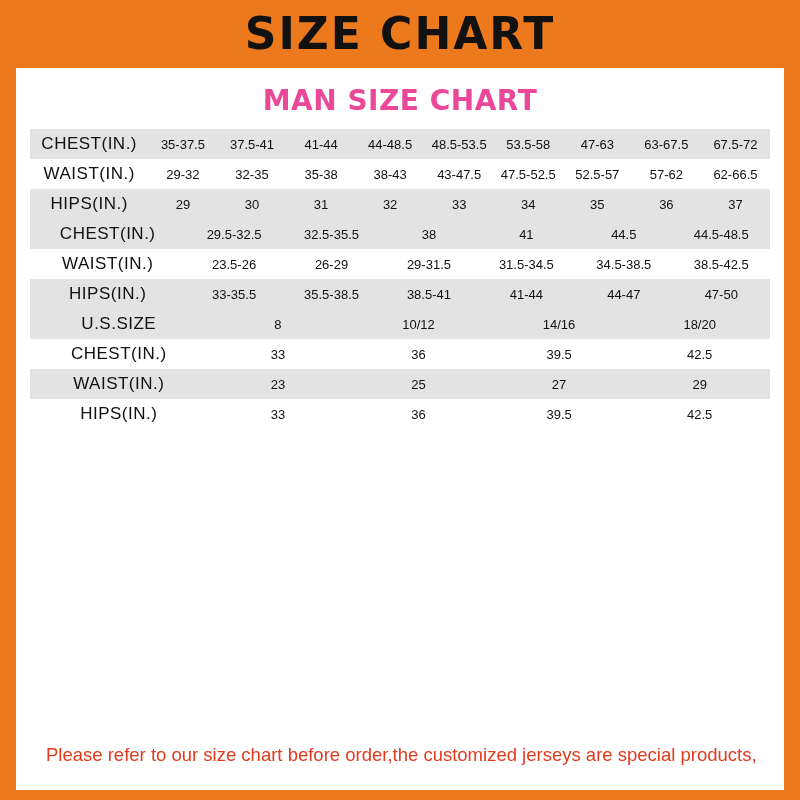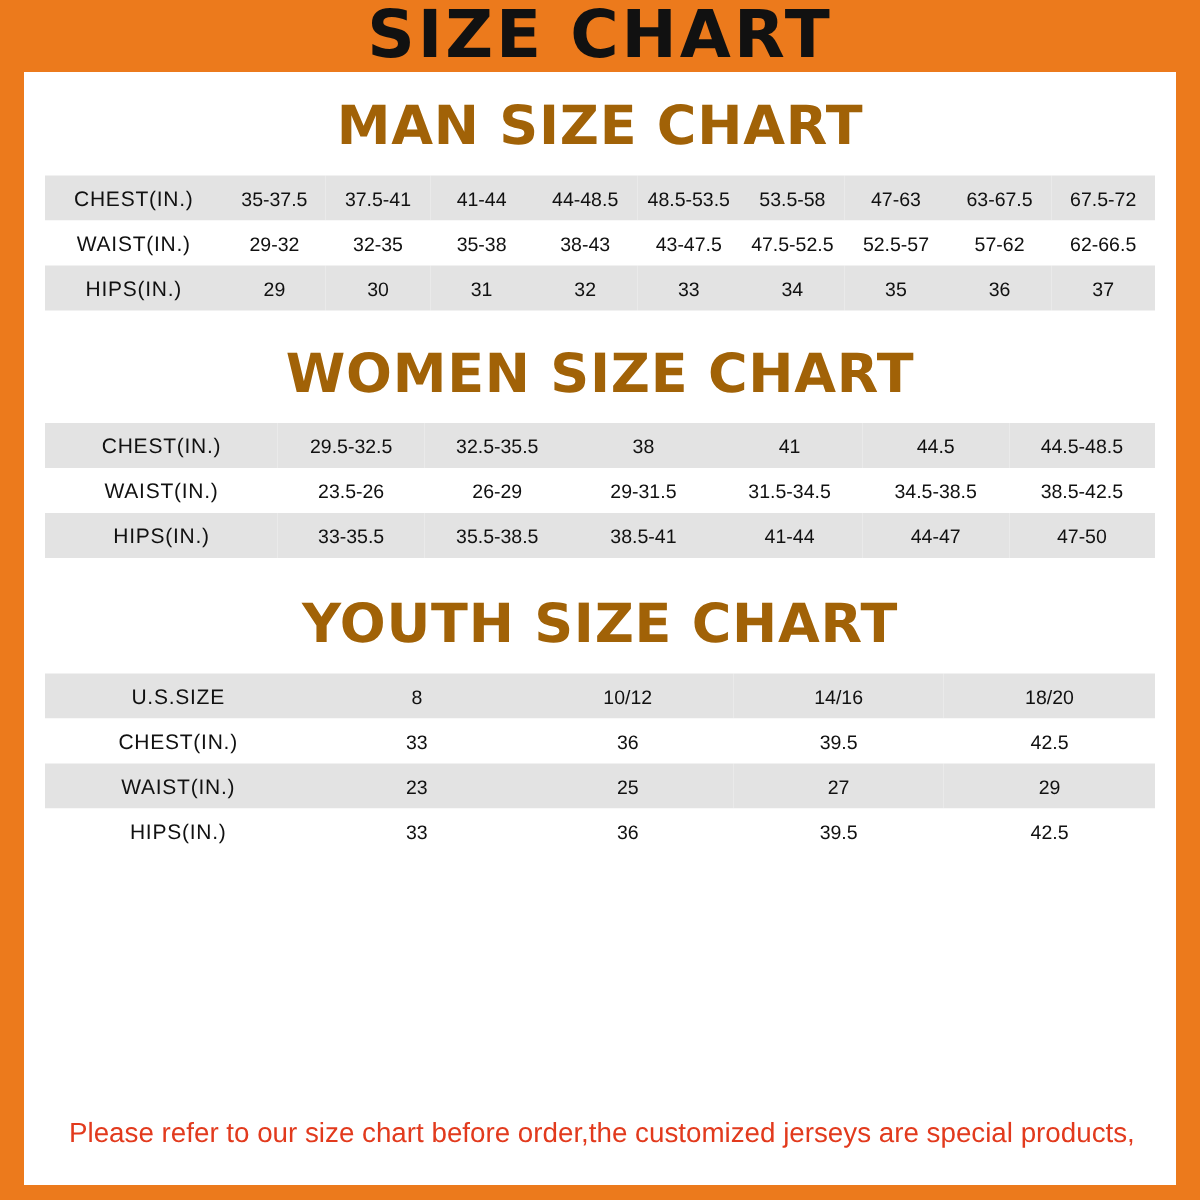--- a/index.html
+++ b/index.html
@@ -17,43 +17,43 @@
     position: relative;
     width: 800px;
     height: 800px;
     box-sizing: border-box;
     border-left: 16px solid #ec7a1c;
     border-right: 16px solid #ec7a1c;
     background: #ffffff;
   }
   .header-band {
     background: #ec7a1c;
-    height: 48px;
+    height: 68px;
     display: flex;
     align-items: center;
     justify-content: center;
     margin: 0 -16px;
   }
   .header-title {
     font-family: "DejaVu Sans", sans-serif;
     font-weight: bold;
     font-size: 44px;
     letter-spacing: 2px;
     color: #111111;
     line-height: 1;
   }
   .section {
     padding: 0 14px;
   }
   .section-title {
     text-align: center;
     font-family: "DejaVu Sans", sans-serif;
     font-weight: bold;
-    font-size: 36px;
-    color: #a16207;
+    font-size: 28px;
+    color: #ec4899;
     letter-spacing: 0.5px;
   }
   .man-title { margin: 16px 0 12px; }
   .women-title { margin: 22px 0 12px; }
   .youth-title { margin: 24px 0 12px; }
 
   table.size-table {
     width: 100%;
     border-collapse: collapse;
     table-layout: fixed;
@@ -79,21 +79,21 @@
     font-size: 15px;
     letter-spacing: 0.5px;
   }
   .drow td {
     height: 28px;
     font-size: 13px;
     color: #111111;
   }
   .drow td.lead {
     text-align: center;
-    font-size: 14px;
+    font-size: 17px;
     letter-spacing: 0.5px;
   }
   .drow.shade td { background: #e3e3e3; }
   .drow.plain td { background: #ffffff; }
 
   
   .men col.c0 { width: 16%; }
   
   .women col.c0 { width: 21%; }
   
@@ -181,21 +181,20 @@
         <td>34</td>
         <td>35</td>
         <td>36</td>
         <td>37</td>
       </tr>
     </tbody>
       </table>
   </div>
 
   <div class="section">
-    <div class="section-title women-title">WOMEN SIZE CHART</div>
     <table class="size-table women">
       <colgroup>
           <col class="c0">
           <col>
           <col>
           <col>
           <col>
           <col>
           <col>
         </colgroup>
@@ -225,21 +224,20 @@
         <td>38.5-41</td>
         <td>41-44</td>
         <td>44-47</td>
         <td>47-50</td>
       </tr>
     </tbody>
       </table>
   </div>
 
   <div class="section">
-    <div class="section-title youth-title">YOUTH SIZE CHART</div>
     <table class="size-table youth">
       <colgroup>
           <col class="c0">
           <col>
           <col>
           <col>
           <col>
         </colgroup>
       <tbody>
       <tr class="drow shade">

